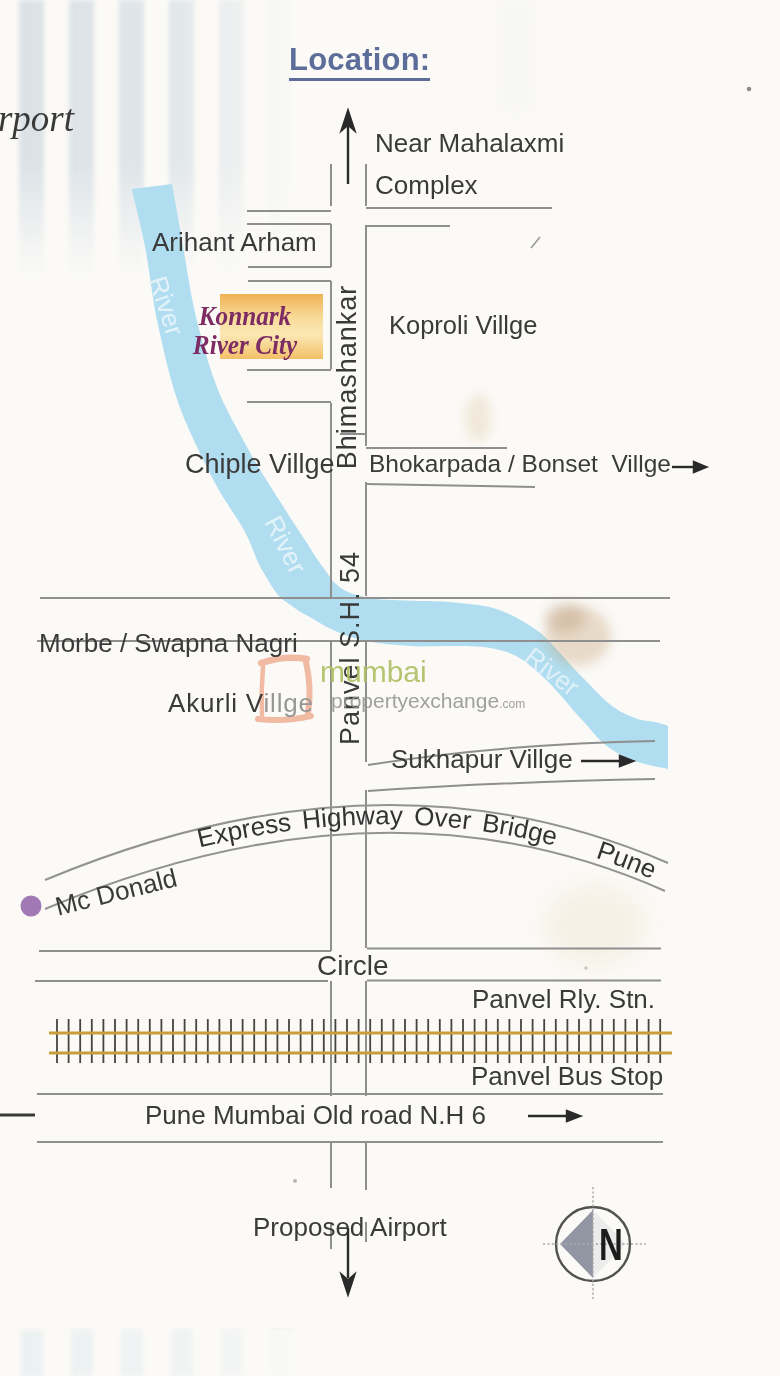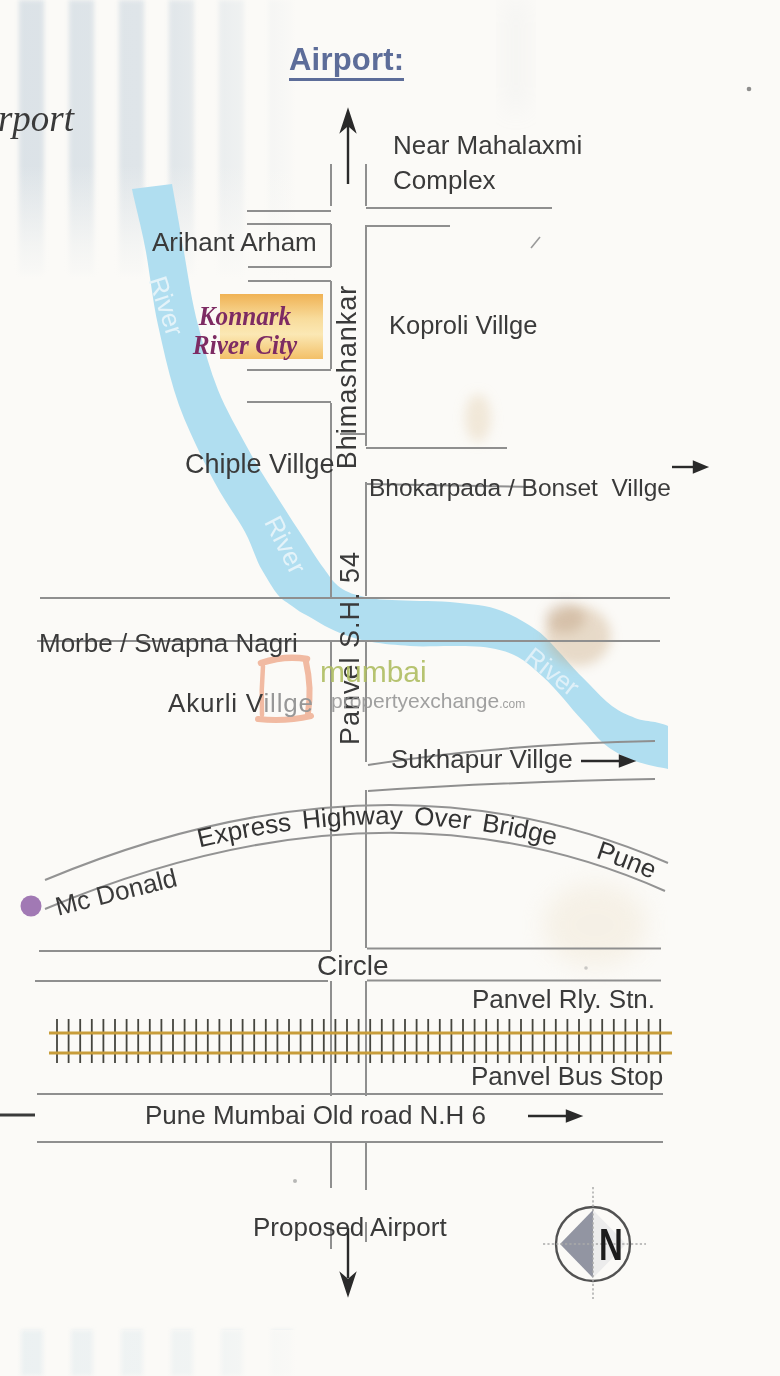--- a/index.html
+++ b/index.html
@@ -158,27 +158,27 @@
   </text>
 </svg>
 
 <div style="position:absolute;left:220px;top:294px;width:103px;height:65px;
   background:linear-gradient(180deg,#f0b254 0%,#f8dc9c 38%,#fbe8b4 62%,#f3c068 100%);"></div>
 <div class="lbl" style="left:185px;top:301px;width:120px;text-align:center;
   font-family:'Liberation Serif',serif;font-style:italic;font-weight:bold;
   font-size:28px;line-height:29px;color:#7d2b63;transform:scaleX(0.9);transform-origin:center;">Konnark<br>River City</div>
 
 <div class="lbl" style="left:289px;top:42px;font-size:31px;font-weight:bold;letter-spacing:0.2px;color:#5d6d99;
-  border-bottom:3px solid #5d6d99;padding-bottom:0px;line-height:36px;">Airport:</div>
+  border-bottom:3px solid #5d6d99;padding-bottom:0px;line-height:36px;">Location:</div>
 <div class="lbl" style="left:-35px;top:97px;font-family:'Liberation Serif',serif;font-style:italic;font-size:37px;color:#3a3a3a;">Airport</div>
-<div class="lbl" style="left:375px;top:128px;line-height:35px;margin-left:18px;">Near Mahalaxmi<br>Complex</div>
+<div class="lbl" style="left:375px;top:122px;line-height:42px;">Near Mahalaxmi<br>Complex</div>
 <div class="lbl" style="left:152px;top:227px;font-size:26px;">Arihant Arham</div>
 <div class="lbl" style="left:389px;top:311px;font-size:25.5px;">Koproli Villge</div>
 <div class="lbl" style="left:185px;top:449px;font-size:27px;">Chiple Villge</div>
-<div class="lbl" style="left:369px;top:450px;font-size:24.5px;margin-top:24px;">Bhokarpada / Bonset&nbsp; Villge</div>
+<div class="lbl" style="left:369px;top:450px;font-size:24.5px;">Bhokarpada / Bonset&nbsp; Villge</div>
 <div class="lbl" style="left:39px;top:628px;">Morbe / Swapna Nagri</div>
 <div class="lbl" style="left:168px;top:688px;letter-spacing:0.8px;">Akurli V<span style="color:#979797;">illge</span></div>
 <div class="lbl" style="left:391px;top:744px;">Sukhapur Villge</div>
 <div class="lbl rot" style="left:56px;top:892px;transform:rotate(-14deg);transform-origin:left center;">Mc Donald</div>
 <div class="lbl" style="left:317px;top:950px;font-size:28px;">Circle</div>
 <div class="lbl" style="left:472px;top:984px;">Panvel Rly. Stn.</div>
 <div class="lbl" style="left:471px;top:1061px;">Panvel Bus Stop</div>
 <div class="lbl" style="left:145px;top:1100px;">Pune Mumbai Old road N.H 6</div>
 <div class="lbl" style="left:253px;top:1186px;margin-top:26px;">Proposed Airport</div>
 

